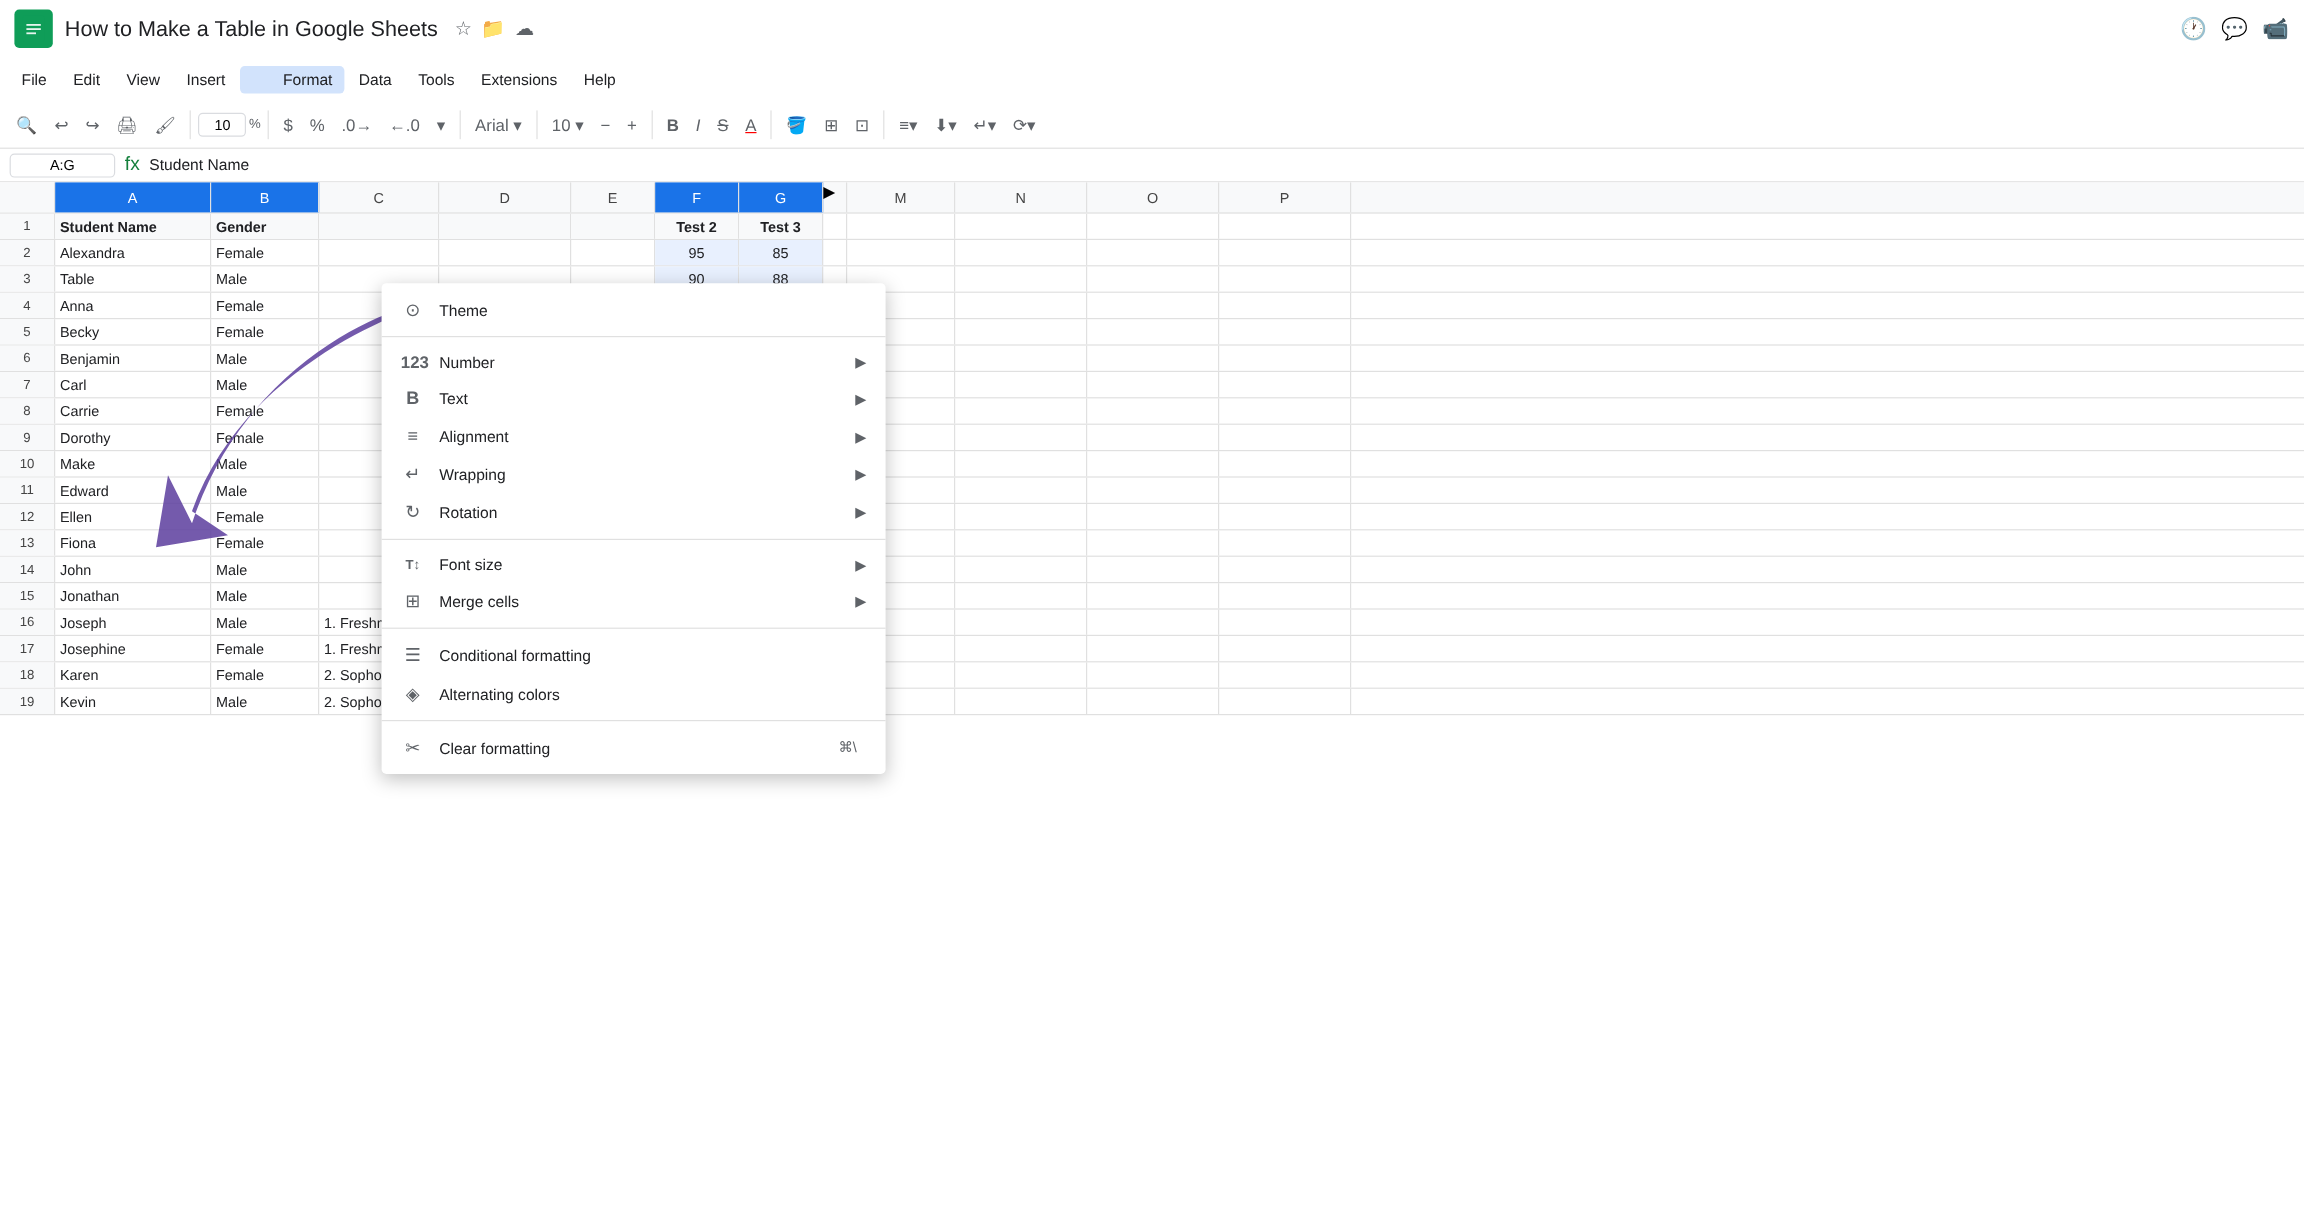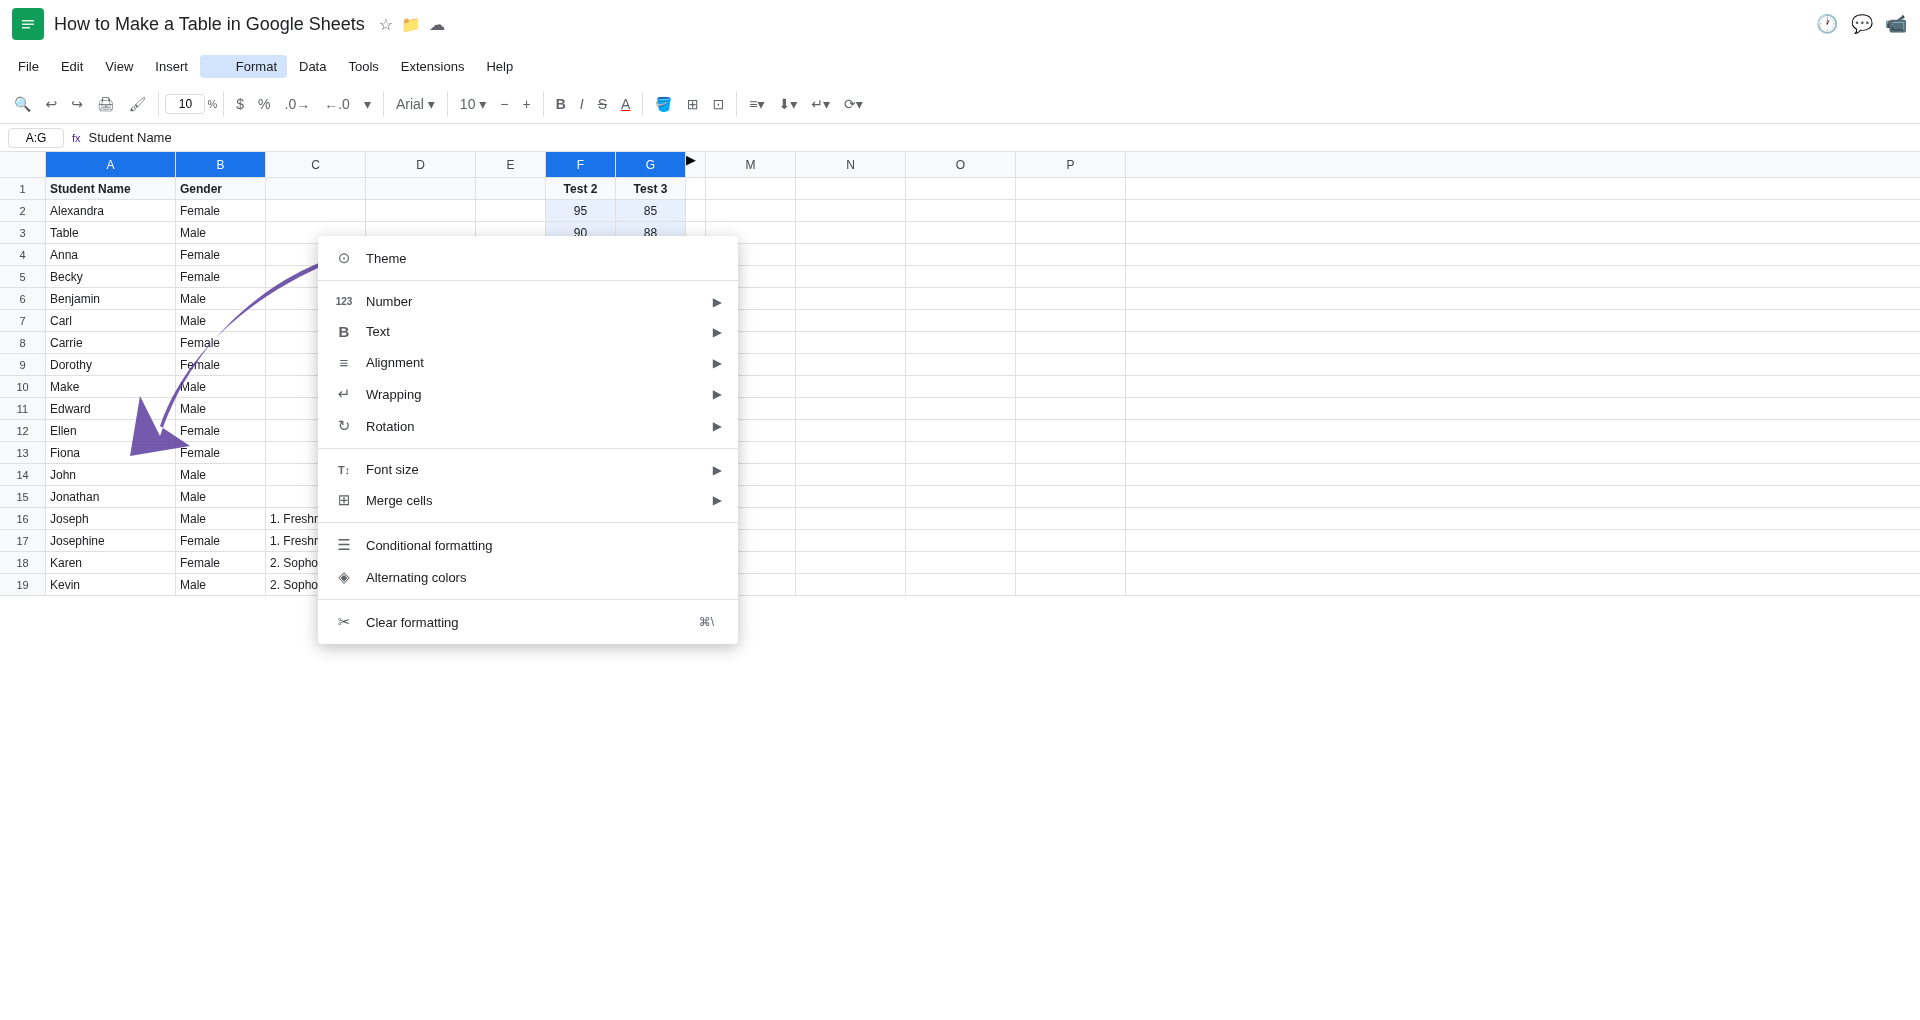--- a/index.html
+++ b/index.html
@@ -57,23 +57,23 @@
     .toolbar-bold { font-weight: bold; }
     .toolbar-italic { font-style: italic; }
 
     
     .formula-bar {
       display: flex; align-items: center; height: 28px;
       border-bottom: 1px solid #e0e0e0; padding: 0 8px; gap: 8px;
     }
     .cell-ref {
       border: 1px solid #dadce0; border-radius: 4px; padding: 2px 8px;
-      font-size: 12px; width: 56px; text-align: center;
-    }
-    .fx-label { color: #4c1d95; font-size: 11px; }
+      font-size: 12px; width: 88px; text-align: center;
+    }
+    .fx-label { color: #15803d; font-size: 16px; }
     .formula-content { font-size: 13px; color: #202124; }
 
     
     .sheet-container {
       display: flex; flex-direction: column;
       height: calc(1020px - 48px - 36px - 40px - 28px);
       position: relative;
     }
 
     
@@ -579,21 +579,21 @@
 
   <div class="format-menu">
 
     <div class="menu-section-item">
       <span class="item-icon">⊙</span>
       <span class="item-label">Theme</span>
     </div>
     <div class="menu-divider"></div>
 
     <div class="menu-section-item">
-      <span class="item-icon" style="font-size:10px;font-weight:bold;">123</span>
+      <span class="item-icon" style="font-size:14px;font-weight:bold;">123</span>
       <span class="item-label">Number</span>
       <span class="item-arrow">▶</span>
     </div>
 
     <div class="menu-section-item">
       <span class="item-icon" style="font-weight:bold;">B</span>
       <span class="item-label">Text</span>
       <span class="item-arrow">▶</span>
     </div>
 

